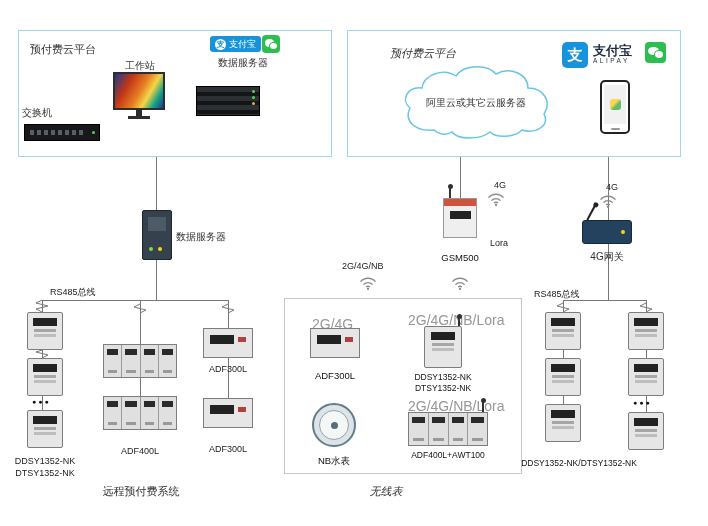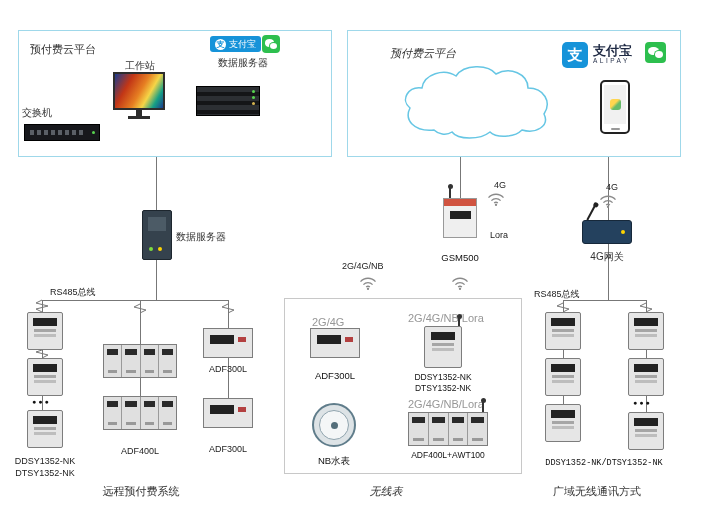--- a/index.html
+++ b/index.html
@@ -6,21 +6,21 @@
   .canvas{position:relative;width:708px;height:526px;background:#ffffff;
           font-family:"Liberation Sans","DejaVu Sans",sans-serif;overflow:hidden;color:#222;}
   .a{position:absolute;}
   .panel{position:absolute;border:1px solid #9fd8ea;background:#fff;}
   .wbox{position:absolute;border:1px solid #c8c8c8;background:#fff;}
   .t11{font-size:11px;color:#333;}
   .t10{font-size:10px;color:#333;}
   .t95{font-size:9.5px;color:#111;}
   .t9{font-size:9px;color:#222;}
   .t85{font-size:8.5px;color:#111;}
-  .tag{font-size:11px;color:#979797;}
+  .tag{font-size:14px;color:#979797;}
   .ctr{text-align:center;}
   .dots{font-size:7px;letter-spacing:2px;color:#111;}
 
   
   .monitor{position:absolute;width:52px;height:38px;border:2px solid #2d2d2d;background:
     linear-gradient(120deg,#1a3c8f 0%,#c23616 28%,#e67e22 52%,#f5d547 68%,#16a085 84%,#1a3c8f 100%);box-sizing:border-box;}
   .mon-stand{position:absolute;width:6px;height:7px;background:#2d2d2d;}
   .mon-base{position:absolute;width:22px;height:3px;background:#2d2d2d;}
   .server{position:absolute;width:62px;height:28px;border:1px solid #000;
     background:repeating-linear-gradient(180deg,#2c2f33 0 5px,#141517 5px 9px);}
@@ -143,20 +143,21 @@
   <div class="switch" style="left:24px;top:124px;"></div>
 
   <div class="panel" style="left:347px;top:30px;width:332px;height:125px;"></div>
   <div class="a t11" style="left:390px;top:46px;font-style:italic;">预付费云平台</div>
 
   <svg class="a" style="left:396px;top:58px;" width="160" height="85" viewBox="0 0 160 85">
     <path d="M38 72 C18 74 8 62 14 50 C4 42 12 28 26 30 C28 16 48 10 60 18 C68 6 92 6 100 16
              C114 8 132 16 132 30 C148 30 156 44 148 56 C154 68 140 76 126 72
              C118 80 100 80 94 74 C84 82 62 82 56 74 C50 78 42 76 38 72 Z" fill="#ffffff" stroke="#66c6e4" stroke-width="1.5"></path>
   </svg>
+  <div class="a cloudtxt ctr" style="left:402px;top:96px;width:148px;">阿里云或其它云服务器</div>
 
   <div class="ali-ico" style="left:562px;top:42px;">支</div>
   <div class="a" style="left:593px;top:44px;">
     <div class="ali-name">支付宝</div>
     <div class="ali-sub">ALIPAY</div>
   </div>
   <div class="wx" style="left:645px;top:42px;width:21px;height:21px;"></div>
 
   <div class="phone" style="left:600px;top:80px;">
     <div class="scr2"></div>
@@ -172,21 +173,21 @@
   <div class="a t95 ctr" style="left:438px;top:252px;width:44px;">GSM500</div>
   <div class="a t9" style="left:494px;top:180px;">4G</div>
   <svg class="wifi" style="left:486px;top:191px;" width="20" height="15" viewBox="0 0 24 18">
     <g stroke="#8a8a8a" stroke-width="1.6" fill="none">
       <path d="M3 8 A 12 12 0 0 1 21 8"></path>
         <path d="M6.5 11.5 A 7.5 7.5 0 0 1 17.5 11.5"></path>
         <path d="M9.8 14.5 A 3.2 3.2 0 0 1 14.2 14.5"></path>
     </g>
       <circle cx="12" cy="16.6" r="1.4" fill="#8a8a8a"></circle>
   </svg>
-  <div class="a t9" style="left:490px;top:230px;">Lora</div>
+  <div class="a t9" style="left:490px;top:238px;">Lora</div>
 
   <div class="a t9" style="left:606px;top:182px;">4G</div>
   <svg class="wifi" style="left:598px;top:193px;" width="20" height="15" viewBox="0 0 24 18">
     <g stroke="#8a8a8a" stroke-width="1.6" fill="none">
       <path d="M3 8 A 12 12 0 0 1 21 8"></path>
         <path d="M6.5 11.5 A 7.5 7.5 0 0 1 17.5 11.5"></path>
         <path d="M9.8 14.5 A 3.2 3.2 0 0 1 14.2 14.5"></path>
     </g>
       <circle cx="12" cy="16.6" r="1.4" fill="#8a8a8a"></circle>
   </svg>
@@ -314,16 +315,15 @@
       <div class="row"></div>
       <div class="row2"></div>
     </div>
   <div class="a dots" style="left:633px;top:399px;">●●●</div>
   <div class="meter" style="left:628px;top:412px;">
       <div class="scr"></div>
       <div class="row"></div>
       <div class="row2"></div>
     </div>
 
-  <div class="a t85 ctr" style="left:528px;top:458px;width:152px;font-family:Liberation Mono, monospace;">DDSY1352-NK/DTSY1352-NK</div>
-  <div class="a t11 ctr" style="left:532px;top:484px;width:130px;">广域无线通讯方式</div>
+  <div class="a t85 ctr" style="left:503px;top:458px;width:152px;">DDSY1352-NK/DTSY1352-NK</div>
 
 </div>
 
 </body></html>

